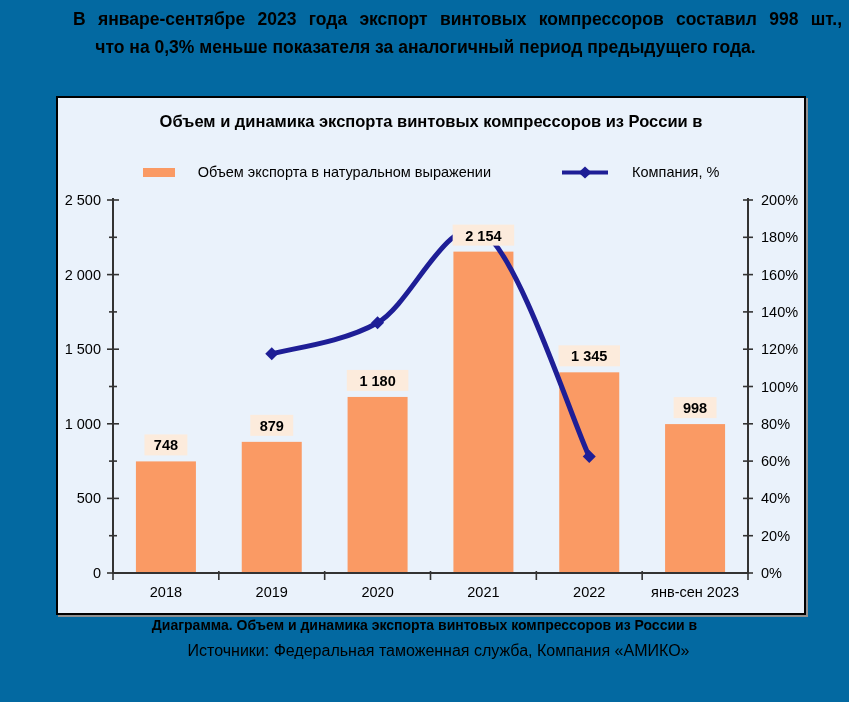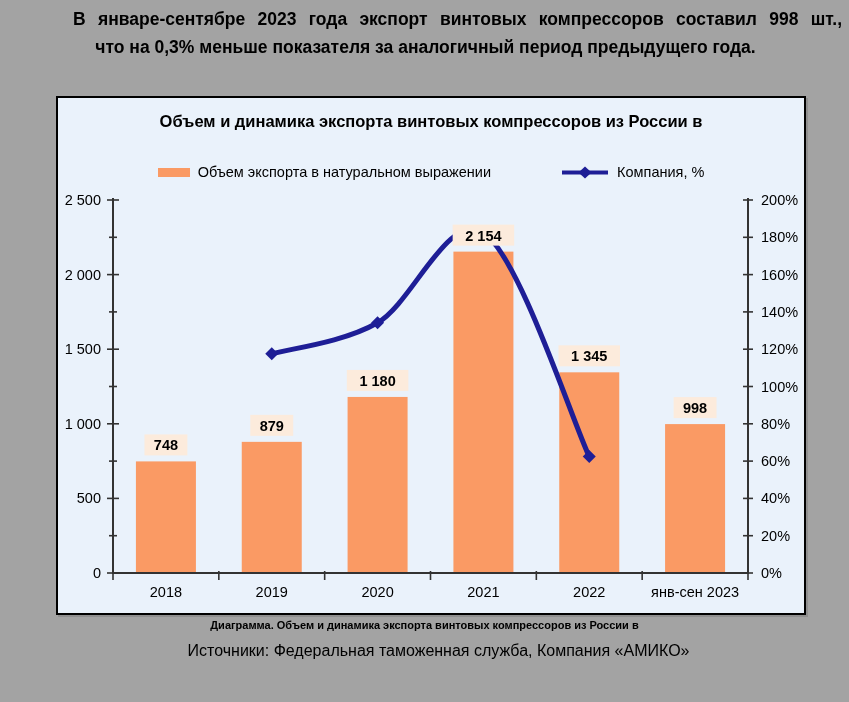--- a/index.html
+++ b/index.html
@@ -1,41 +1,41 @@
 <!DOCTYPE html>
 <html><head>
 <meta charset="utf-8">
 <style>
   html,body{margin:0;padding:0;background:#fff;}
-  .page{position:relative;width:849px;height:702px;background:#a3a3a3;
+  .page{position:relative;width:849px;height:702px;background:#0369a1;
         font-family:"Liberation Sans",sans-serif;color:#000;overflow:hidden;}
 
   
   .lead{position:absolute;left:9px;top:5px;width:833px;font-weight:bold;
         font-size:17.5px;line-height:28px;}
   .lead-l1{text-align:justify;text-align-last:justify;text-indent:64px;}
   .lead-l2{text-align:center;}
 
   
   .chart-box{position:absolute;left:48px;top:88px;width:750px;height:519px;
              margin:8px;border:2px solid #000;box-sizing:border-box;
              background:#EAF2FB;box-shadow:2px 2px 0 #8f8f8f;}
   .chart-title{position:absolute;left:0;right:0;top:11px;text-align:center;
                font-weight:bold;font-size:16.5px;line-height:24px;}
   .legend{position:absolute;left:0;right:0;top:63px;height:22px;
           display:flex;justify-content:center;align-items:center;gap:70px;
           font-size:14.5px;}
-  .legend-item{display:flex;align-items:center;gap:8px;}
+  .legend-item{display:flex;align-items:center;gap:23px;}
   .swatch-bar{display:inline-block;width:32px;height:9px;}
   .plot{position:absolute;left:0;top:0;}
   .plot text{font-family:"Liberation Sans",sans-serif;}
 
   
   .caption{position:absolute;left:0;top:612px;width:849px;text-align:center;}
-  .cap-bold{font-weight:bold;font-size:11px;line-height:27px;}
+  .cap-bold{font-weight:bold;font-size:14px;line-height:27px;}
   .cap-src{font-size:16px;line-height:24px;padding-left:28px;}
 </style>
 </head>
 <body>
 
 <div class="page">
 
   <div class="lead">
     <div class="lead-l1">В январе-сентябре 2023 года экспорт винтовых компрессоров составил 998 шт.,</div>
     <div class="lead-l2">что на 0,3% меньше показателя за аналогичный период предыдущего года.</div>

